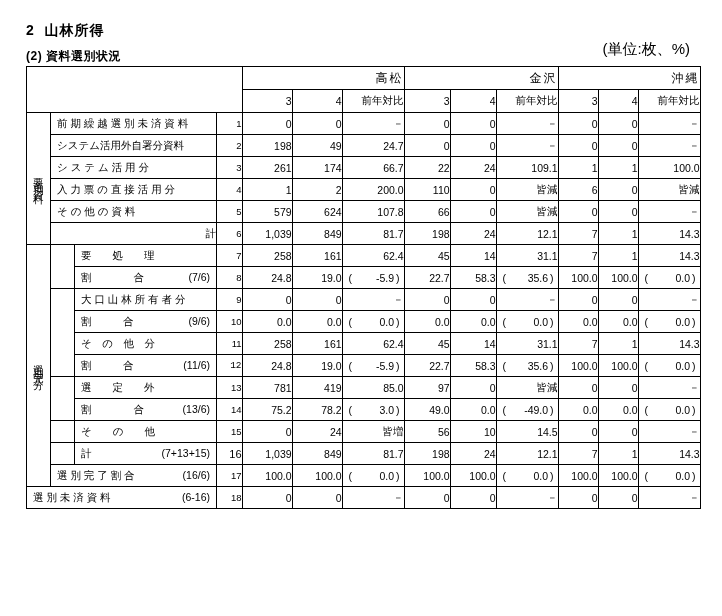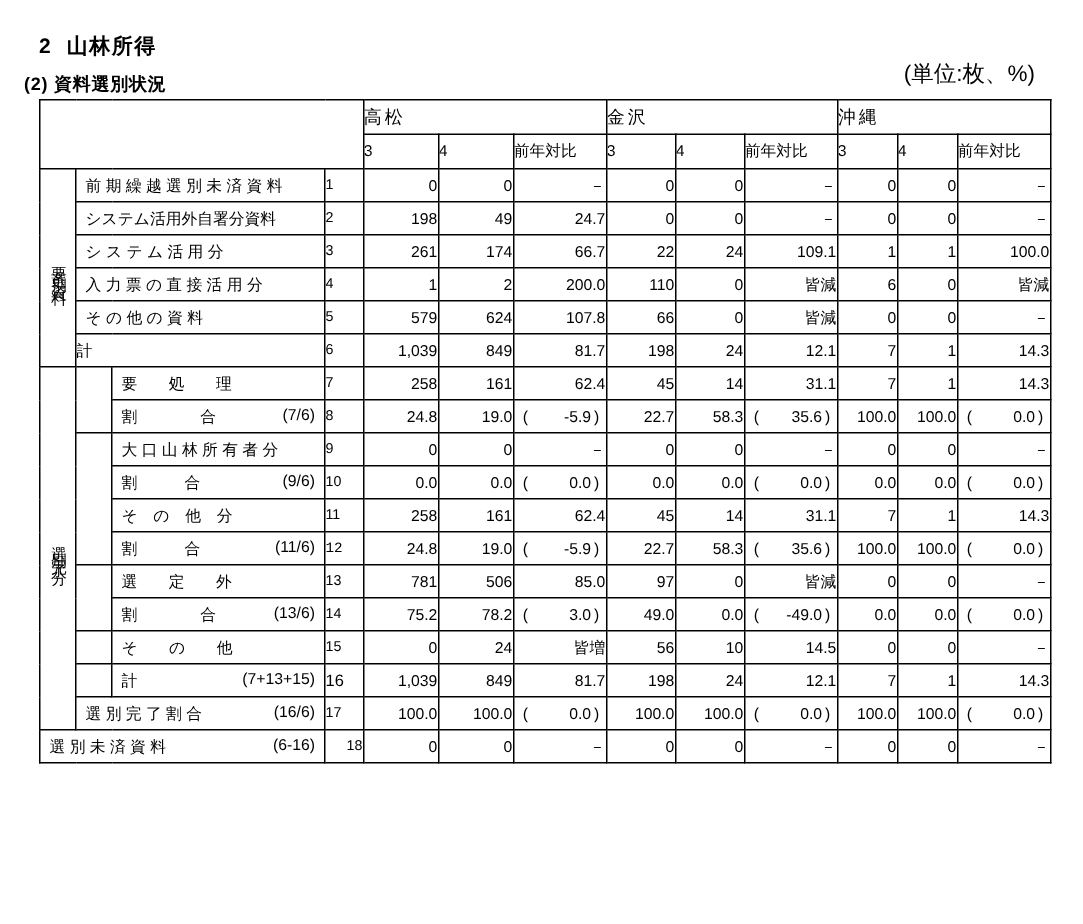--- a/index.html
+++ b/index.html
@@ -10,21 +10,21 @@
     font-size:11px;
     position:relative;
     overflow:hidden;
   }
   .page{position:relative;width:706px;height:616px;}
   .title{
     position:absolute;left:26px;top:22px;
     font-size:14px;font-weight:bold;letter-spacing:1px;
   }
   .subtitle{
-    position:absolute;left:16px;top:48px;
+    position:absolute;left:26px;top:48px;
     font-size:12px;font-weight:bold;letter-spacing:0.5px;
   }
   .unit{
     position:absolute;right:16px;top:40px;
     font-size:15px;
   }
   table.main{
     position:absolute;left:26px;top:66px;
     border-collapse:collapse;
     table-layout:fixed;
@@ -32,21 +32,21 @@
   }
   table.main td, table.main th{
     border:1px solid #000;
     padding:0;
     height:21px;
     font-weight:normal;
     vertical-align:middle;
     overflow:hidden;
     white-space:nowrap;
   }
-  .c{text-align:left;}
+  .c{text-align:right;}
   .r{text-align:right;padding-right:5px;}
   .l{text-align:right;padding-left:5px;}
   .vert{
     writing-mode:vertical-rl;
     text-orientation:upright;
     letter-spacing:4px;
     font-size:10.5px;
     line-height:1;
     margin:0 auto;
   }
@@ -387,21 +387,21 @@
         <tr>
           <td class="c" rowspan="2" style="border-right:1px solid #000;">&nbsp;</td>
           <td class="l">
             <div class="spread">
               <span>選　　定　　外</span>
               <span></span>
             </div>
           </td>
           <td class="c" style="font-size:9.5px;">13</td>
           <td class="r">781</td>
-          <td class="r">506</td>
+          <td class="r">419</td>
           <td class="r">85.0</td>
           <td class="r">97</td>
           <td class="r">0</td>
           <td class="r">皆減</td>
           <td class="r">0</td>
           <td class="r">0</td>
           <td class="r">－</td>
         </tr>
         <tr>
           <td class="l">

